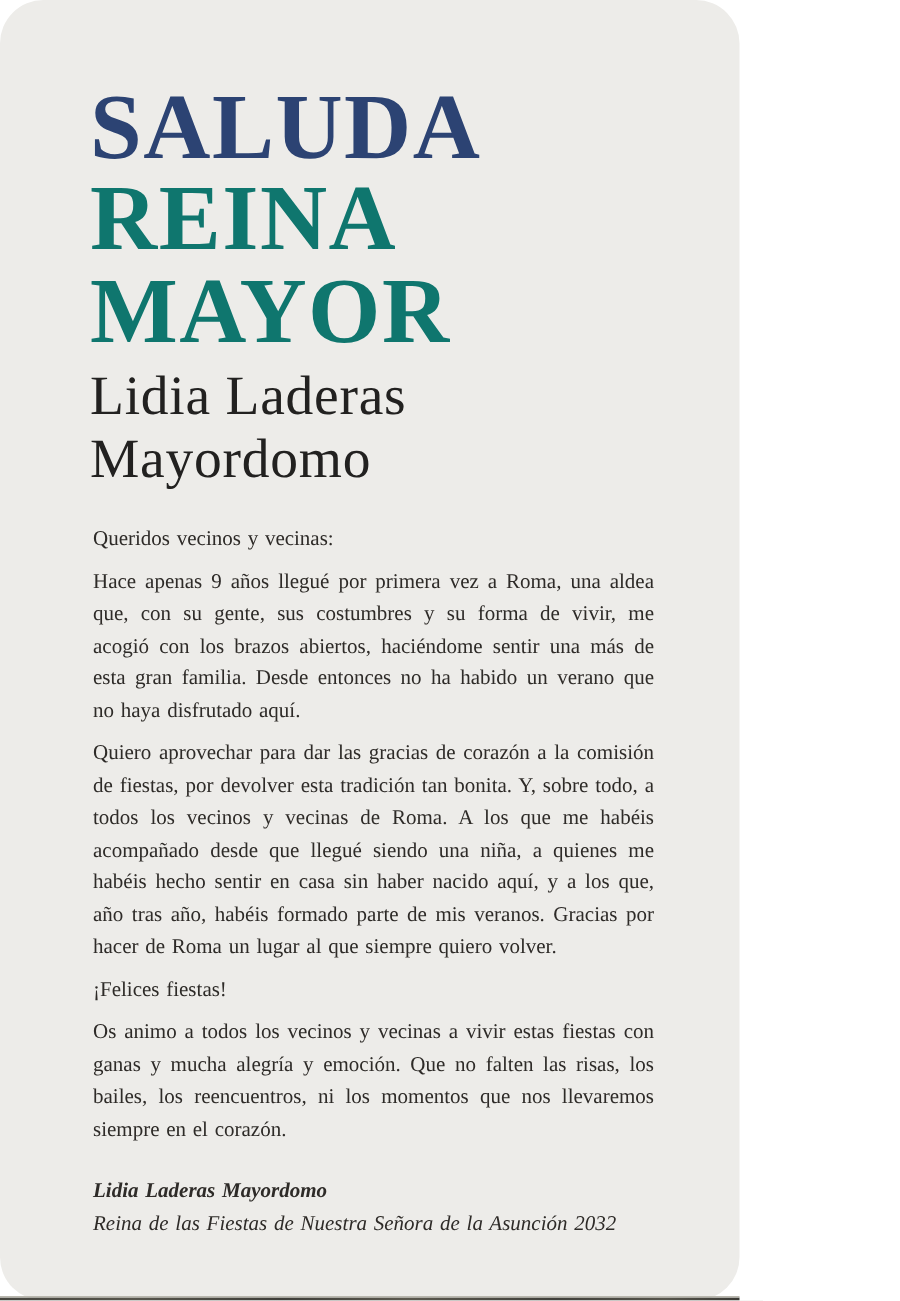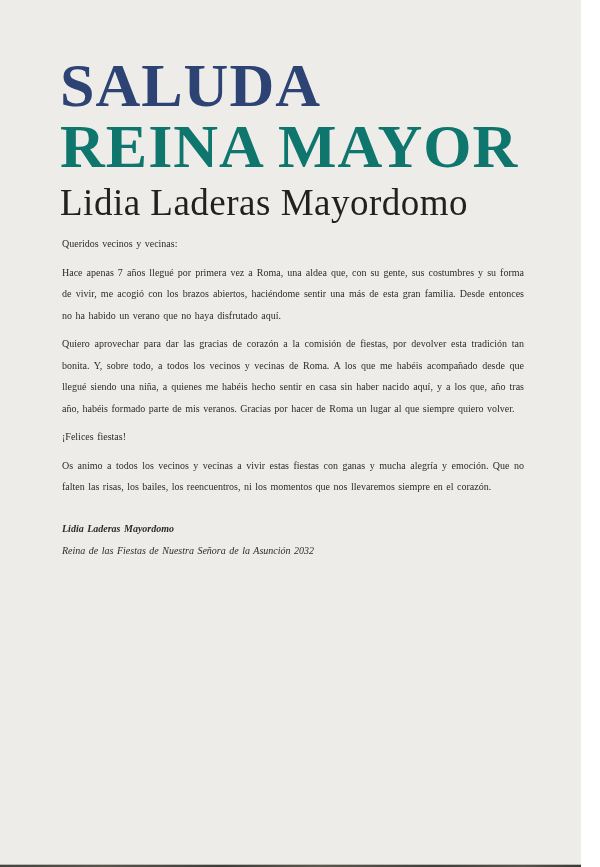--- a/index.html
+++ b/index.html
@@ -6,24 +6,25 @@
 
   html, body {
     width: 600px;
     height: 867px;
     overflow: hidden;
     font-family: "Liberation Serif", serif;
   }
 
   .page {
     position: relative;
-    width: 581px;
+    width: 493px;
     height: 867px;
     background: #edece9;
     color: #2e2b28;
+    border-radius: 29px;
   }
 
   .header {
     padding: 55px 57px 0 60px;
   }
 
   .title-line1 {
     font-family: "Liberation Serif", serif;
     font-weight: 700;
     font-size: 62px;
@@ -45,23 +46,23 @@
     margin-top: 5px;
     font-family: "Liberation Serif", serif;
     font-weight: 400;
     font-size: 37px;
     line-height: 42px;
     letter-spacing: 0.5px;
     color: #222120;
   }
 
   .letter {
-    margin-top: 9px;
+    margin-top: 21px;
     padding: 0 57px 0 62px;
-    font-size: 10px;
+    font-size: 14px;
     line-height: 21.5px;
     word-spacing: 1px;
     color: #2e2b28;
   }
 
   .letter p.body-par {
     text-align: justify;
     margin-bottom: 7px;
   }
 
@@ -97,21 +98,21 @@
 <div class="page">
 
   <header class="header">
     <h1 class="title-line1">SALUDA</h1>
     <h1 class="title-line2">REINA MAYOR</h1>
     <div class="subtitle">Lidia Laderas Mayordomo</div>
   </header>
 
   <main class="letter">
     <p class="body-par">Queridos vecinos y vecinas:</p>
-    <p class="body-par">Hace apenas 7 años llegué por primera vez a Roma, una aldea que, con su gente, sus costumbres y su forma de vivir, me acogió con los brazos abiertos, haciéndome sentir una más de esta gran familia. Desde entonces no ha habido un verano que no haya disfrutado aquí.</p>
+    <p class="body-par">Hace apenas 9 años llegué por primera vez a Roma, una aldea que, con su gente, sus costumbres y su forma de vivir, me acogió con los brazos abiertos, haciéndome sentir una más de esta gran familia. Desde entonces no ha habido un verano que no haya disfrutado aquí.</p>
     <p class="body-par">Quiero aprovechar para dar las gracias de corazón a la comisión de fiestas, por devolver esta tradición tan bonita. Y, sobre todo, a todos los vecinos y vecinas de Roma. A los que me habéis acompañado desde que llegué siendo una niña, a quienes me habéis hecho sentir en casa sin haber nacido aquí, y a los que, año tras año, habéis formado parte de mis veranos. Gracias por hacer de Roma un lugar al que siempre quiero volver.</p>
     <p class="body-par">¡Felices fiestas!</p>
     <p class="body-par">Os animo a todos los vecinos y vecinas a vivir estas fiestas con ganas y mucha alegría y emoción. Que no falten las risas, los bailes, los reencuentros, ni los momentos que nos llevaremos siempre en el corazón.</p>
 
     <div class="closing">
       <p class="name">Lidia Laderas Mayordomo</p>
       <p class="role">Reina de las Fiestas de Nuestra Señora de la Asunción 2032</p>
     </div>
   </main>
 

